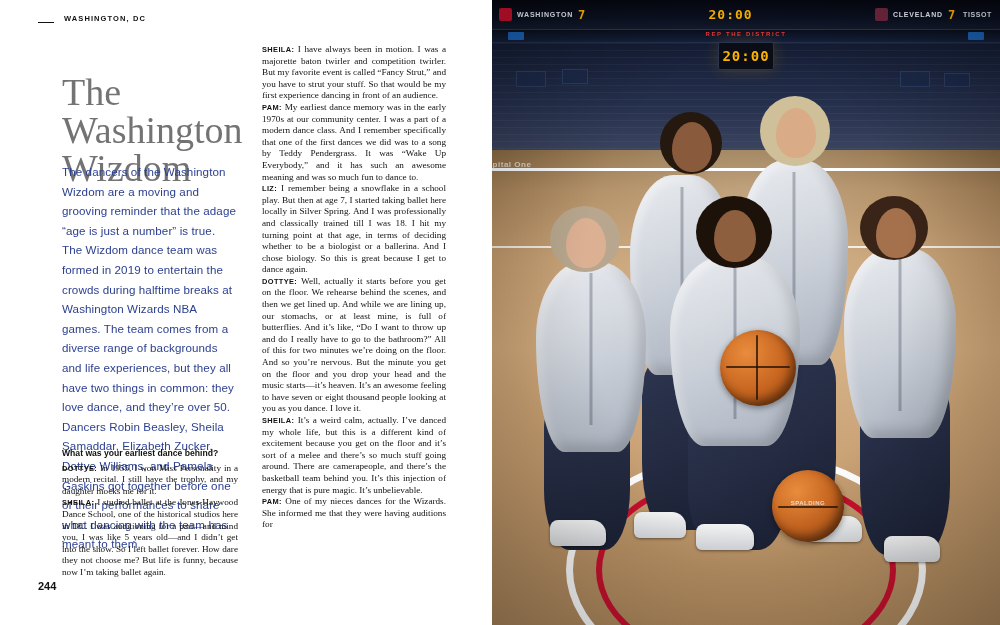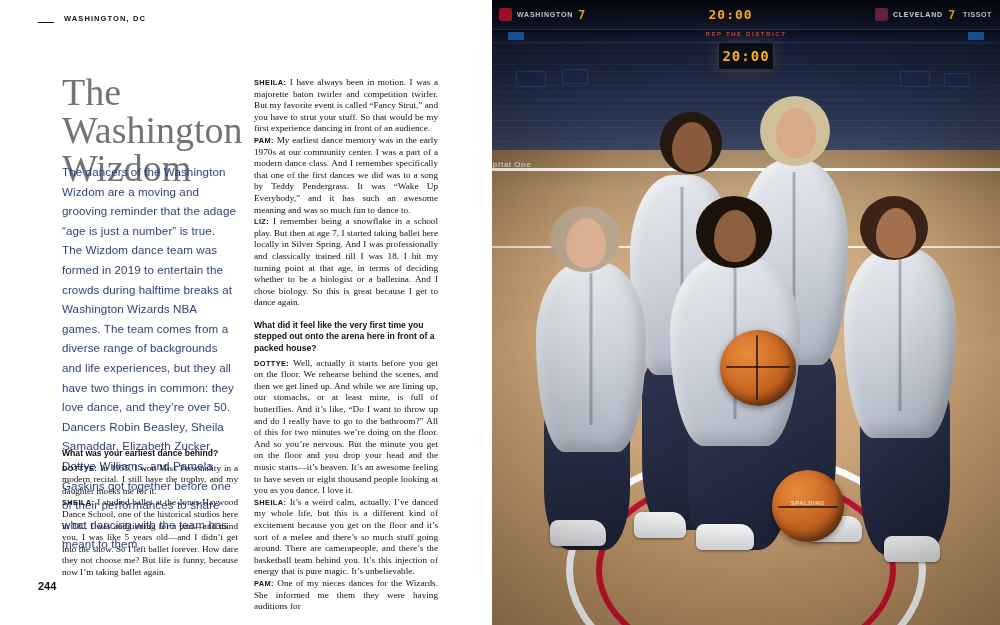--- a/index.html
+++ b/index.html
@@ -75,24 +75,23 @@
   }
 
   .qa-left {
     position: absolute;
     left: 62px;
     top: 448px;
     width: 176px;
   }
   .col-right {
     position: absolute;
-    left: 254px;
+    left: 262px;
     top: 44px;
     width: 184px;
-    margin-top: 33px;
   }
 
   .q {
     font-family: "Liberation Sans", sans-serif;
     font-weight: 700;
     font-size: 8.6px;
     line-height: 11.6px;
     color: #111;
     margin: 0 0 3px 0;
   }
@@ -354,25 +353,24 @@
       <p class="q">What was your earliest dance behind?</p>
       <p class="p"><span class="speaker">DOTTYE:</span><span> In 1955, I won Miss Personality in a modern recital. I still have the trophy, and my daughter mocks me for it.</span></p>
       <p class="p"><span class="speaker">SHEILA:</span><span> I studied ballet at the Jones-Haywood Dance School, one of the historical studios here in DC. I was auditioning for a part—and mind you, I was like 5 years old—and I didn’t get into the show. So I left ballet forever. How dare they not choose me? But life is funny, because now I’m taking ballet again.</span></p>
     </div>
 
     <div class="col-right">
       <p class="p"><span class="speaker">SHEILA:</span><span> I have always been in motion. I was a majorette baton twirler and competition twirler. But my favorite event is called “Fancy Strut,” and you have to strut your stuff. So that would be my first experience dancing in front of an audience.</span></p>
       <p class="p"><span class="speaker">PAM:</span><span> My earliest dance memory was in the early 1970s at our community center. I was a part of a modern dance class. And I remember specifically that one of the first dances we did was to a song by Teddy Pendergrass. It was “Wake Up Everybody,” and it has such an awesome meaning and was so much fun to dance to.</span></p>
       <p class="p"><span class="speaker">LIZ:</span><span> I remember being a snowflake in a school play. But then at age 7, I started taking ballet here locally in Silver Spring. And I was professionally and classically trained till I was 18. I hit my turning point at that age, in terms of deciding whether to be a biologist or a ballerina. And I chose biology. So this is great because I get to dance again.</span></p>
 
-      <p class="q spaced">What did it feel like the very first time you stepped out onto the arena here in front of a packed house?</p>
       <p class="p"><span class="speaker">DOTTYE:</span><span> Well, actually it starts before you get on the floor. We rehearse behind the scenes, and then we get lined up. And while we are lining up, our stomachs, or at least mine, is full of butterflies. And it’s like, “Do I want to throw up and do I really have to go to the bathroom?” All of this for two minutes we’re doing on the floor. And so you’re nervous. But the minute you get on the floor and you drop your head and the music starts—it’s heaven. It’s an awesome feeling to have seven or eight thousand people looking at you as you dance. I love it.</span></p>
       <p class="p"><span class="speaker">SHEILA:</span><span> It’s a weird calm, actually. I’ve danced my whole life, but this is a different kind of excitement because you get on the floor and it’s sort of a melee and there’s so much stuff going around. There are camerapeople, and there’s the basketball team behind you. It’s this injection of energy that is pure magic. It’s unbelievable.</span></p>
 
-      <p class="p"><span class="speaker">PAM:</span><span> One of my nieces dances for the Wizards. She informed me them they were having auditions for</span></p>
+      <p class="p"><span class="speaker">PAM:</span><span> One of my nieces dances for the Wizards. She informed me that they were having auditions for</span></p>
     </div>
 
     <div class="folio">244</div>
   </div>
 
   <div class="photo">
     <div class="arena-bg"></div>
 
     <div class="stands">
       <div class="banner" style="left:24px; top:28px; width:30px; height:16px;"></div>

